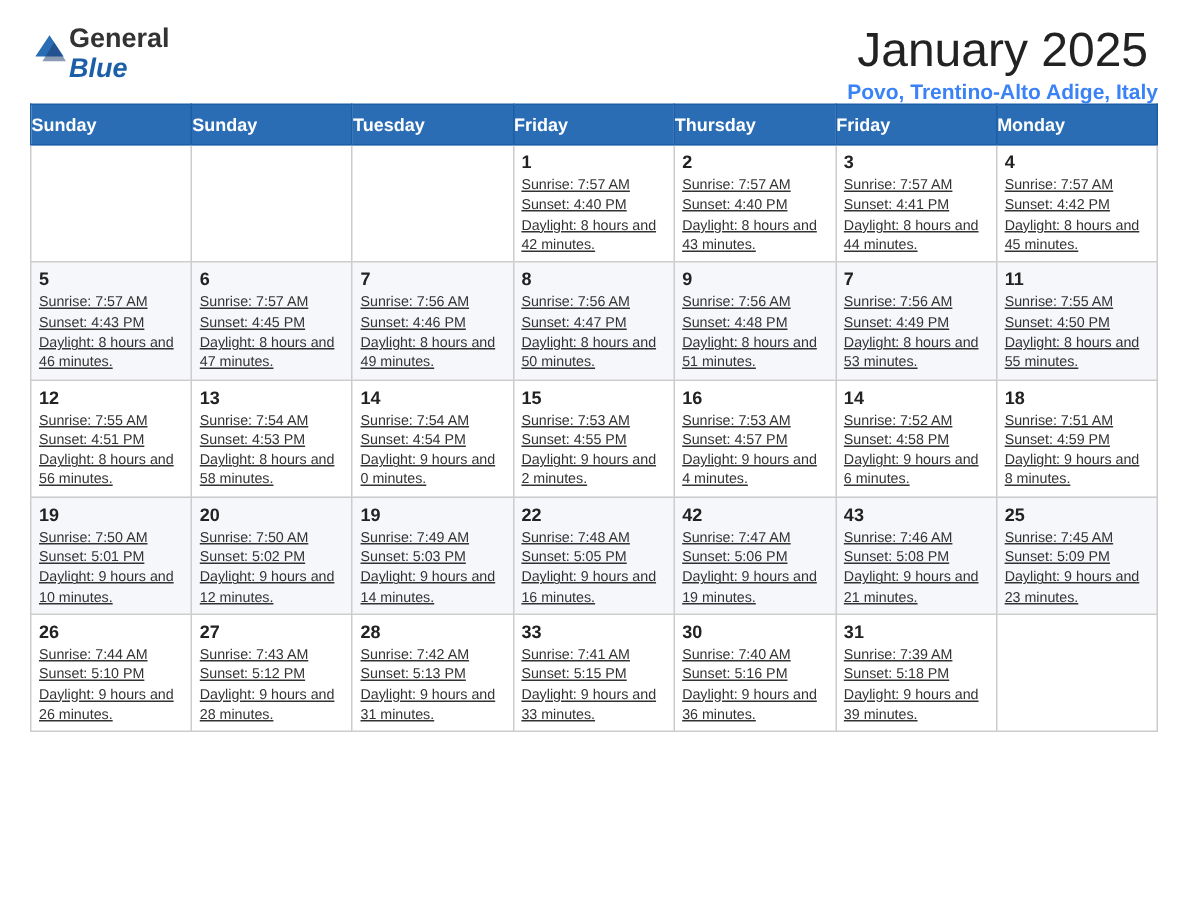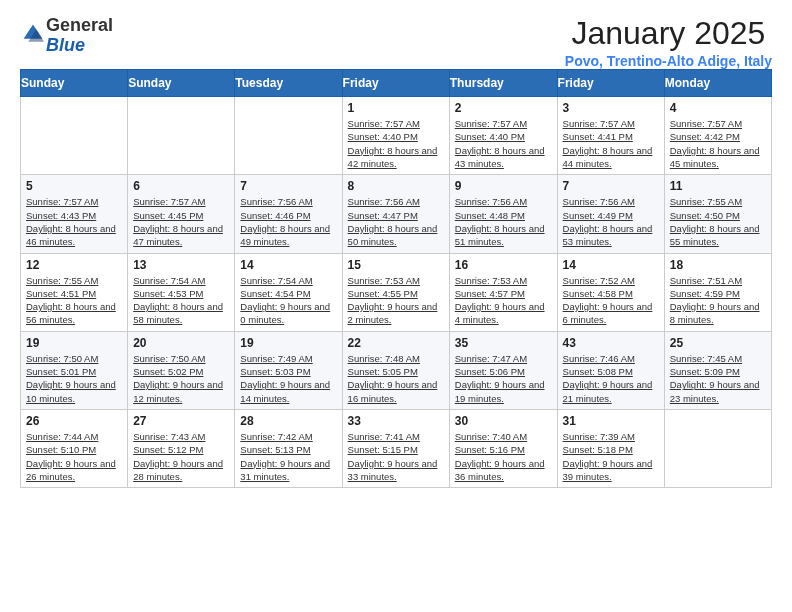--- a/index.html
+++ b/index.html
@@ -228,21 +228,21 @@
           </td>
           <td>
             <span class="day-number">19</span>
             <div class="day-info">Sunrise: 7:49 AM<br>Sunset: 5:03 PM<br>Daylight: 9 hours and 14 minutes.</div>
           </td>
           <td>
             <span class="day-number">22</span>
             <div class="day-info">Sunrise: 7:48 AM<br>Sunset: 5:05 PM<br>Daylight: 9 hours and 16 minutes.</div>
           </td>
           <td>
-            <span class="day-number">35</span>
+            <span class="day-number">42</span>
             <div class="day-info">Sunrise: 7:47 AM<br>Sunset: 5:06 PM<br>Daylight: 9 hours and 19 minutes.</div>
           </td>
           <td>
             <span class="day-number">43</span>
             <div class="day-info">Sunrise: 7:46 AM<br>Sunset: 5:08 PM<br>Daylight: 9 hours and 21 minutes.</div>
           </td>
           <td>
             <span class="day-number">25</span>
             <div class="day-info">Sunrise: 7:45 AM<br>Sunset: 5:09 PM<br>Daylight: 9 hours and 23 minutes.</div>
           </td>

